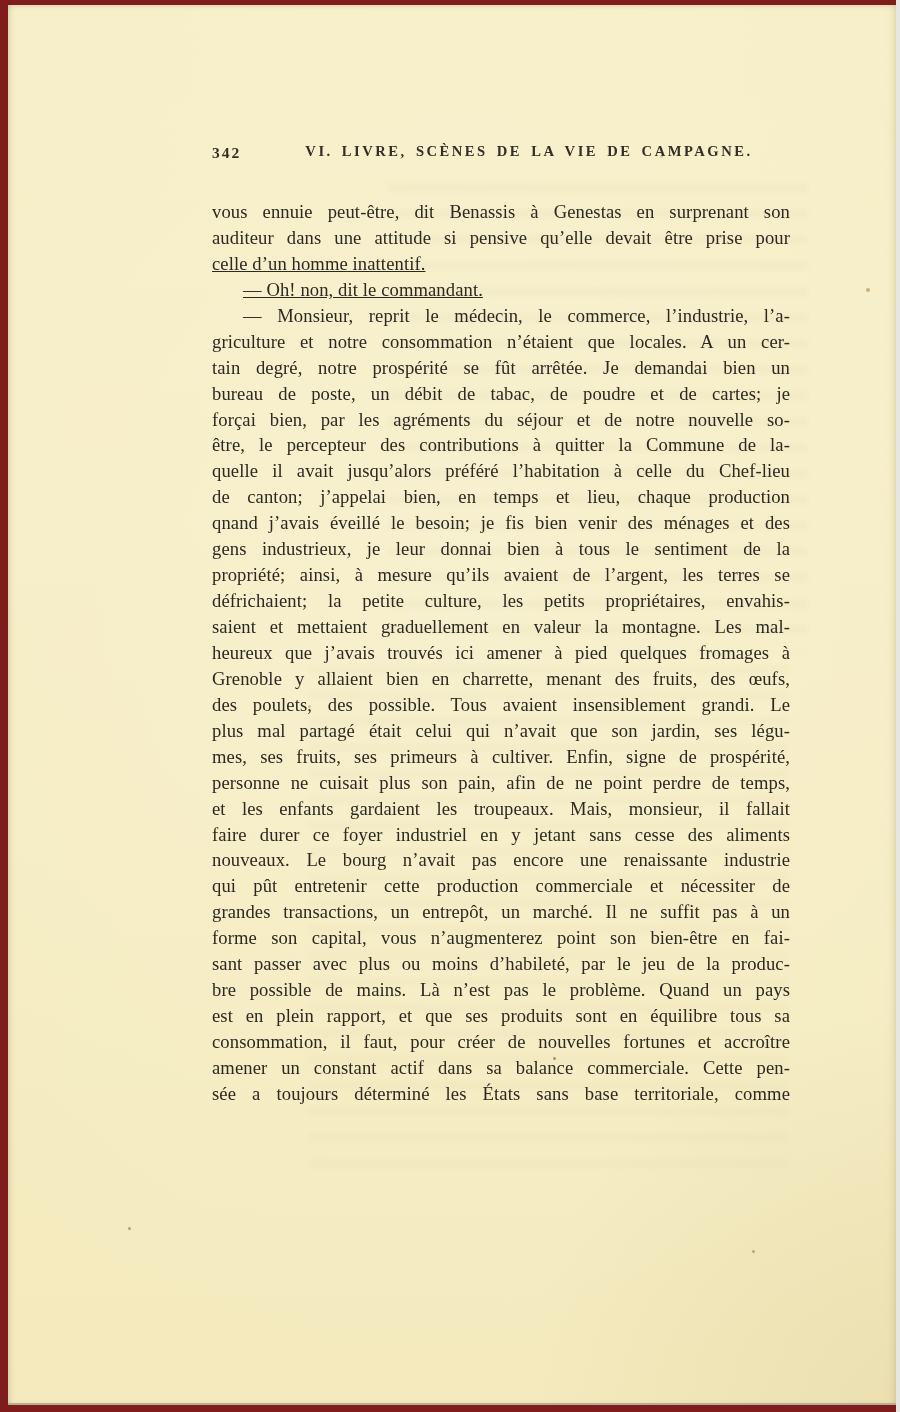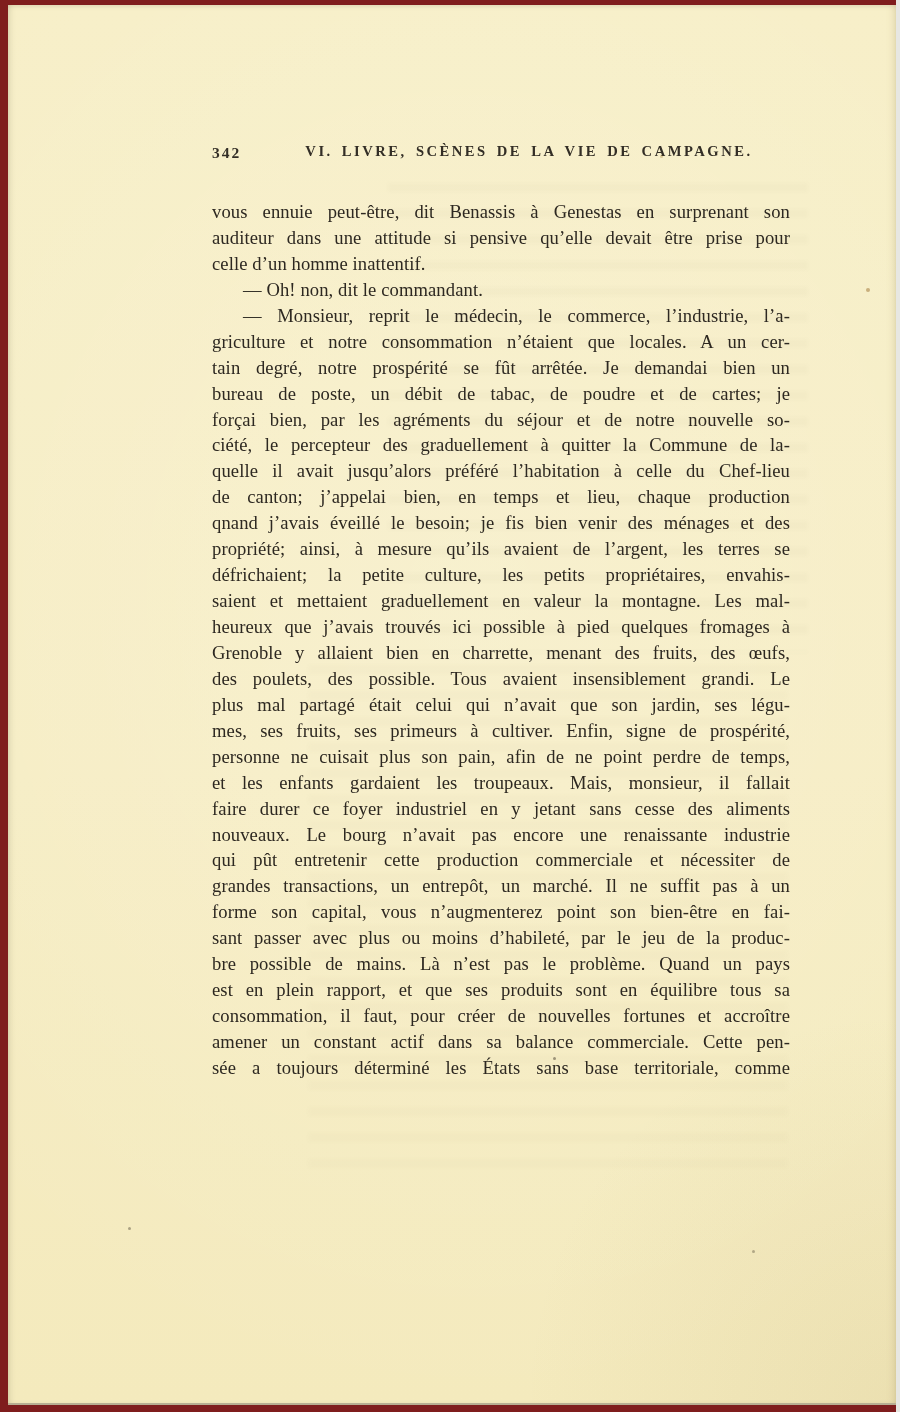--- a/index.html
+++ b/index.html
@@ -89,20 +89,21 @@
   }
   .text-line {
     height: 25.95px;
     text-align: justify;
     text-align-last: justify;
     overflow: hidden;
   }
   .text-line.plain {
     text-align: left;
     text-align-last: left;
+    text-decoration: underline;
   }
   .text-line.indent {
     text-indent: 31px;
   }
 </style>
 </head>
 <body>
 
 <div class="scan-root">
   <div class="paper">
@@ -117,28 +118,29 @@
     <div class="body-text">
         <div class="text-line">vous ennuie peut-être, dit Benassis à Genestas en surprenant son</div>
         <div class="text-line">auditeur dans une attitude si pensive qu’elle devait être prise pour</div>
         <div class="text-line plain">celle d’un homme inattentif.</div>
         <div class="text-line indent plain">— Oh! non, dit le commandant.</div>
         <div class="text-line indent">— Monsieur, reprit le médecin, le commerce, l’industrie, l’a-</div>
         <div class="text-line">griculture et notre consommation n’étaient que locales. A un cer-</div>
         <div class="text-line">tain degré, notre prospérité se fût arrêtée. Je demandai bien un</div>
         <div class="text-line">bureau de poste, un débit de tabac, de poudre et de cartes; je</div>
         <div class="text-line">forçai bien, par les agréments du séjour et de notre nouvelle so-</div>
-        <div class="text-line">ciété, le percepteur des graduellement à quitter la Commune de la-</div>
+        <div class="text-line">être, le percepteur des contributions à quitter la Commune de la-</div>
         <div class="text-line">quelle il avait jusqu’alors préféré l’habitation à celle du Chef-lieu</div>
         <div class="text-line">de canton; j’appelai bien, en temps et lieu, chaque production</div>
         <div class="text-line">qnand j’avais éveillé le besoin; je fis bien venir des ménages et des</div>
+        <div class="text-line">gens industrieux, je leur donnai bien à tous le sentiment de la</div>
         <div class="text-line">propriété; ainsi, à mesure qu’ils avaient de l’argent, les terres se</div>
         <div class="text-line">défrichaient; la petite culture, les petits propriétaires, envahis-</div>
         <div class="text-line">saient et mettaient graduellement en valeur la montagne. Les mal-</div>
-        <div class="text-line">heureux que j’avais trouvés ici possible à pied quelques fromages à</div>
+        <div class="text-line">heureux que j’avais trouvés ici amener à pied quelques fromages à</div>
         <div class="text-line">Grenoble y allaient bien en charrette, menant des fruits, des œufs,</div>
         <div class="text-line">des poulets, des possible. Tous avaient insensiblement grandi. Le</div>
         <div class="text-line">plus mal partagé était celui qui n’avait que son jardin, ses légu-</div>
         <div class="text-line">mes, ses fruits, ses primeurs à cultiver. Enfin, signe de prospérité,</div>
         <div class="text-line">personne ne cuisait plus son pain, afin de ne point perdre de temps,</div>
         <div class="text-line">et les enfants gardaient les troupeaux. Mais, monsieur, il fallait</div>
         <div class="text-line">faire durer ce foyer industriel en y jetant sans cesse des aliments</div>
         <div class="text-line">nouveaux. Le bourg n’avait pas encore une renaissante industrie</div>
         <div class="text-line">qui pût entretenir cette production commerciale et nécessiter de</div>
         <div class="text-line">grandes transactions, un entrepôt, un marché. Il ne suffit pas à un</div>

